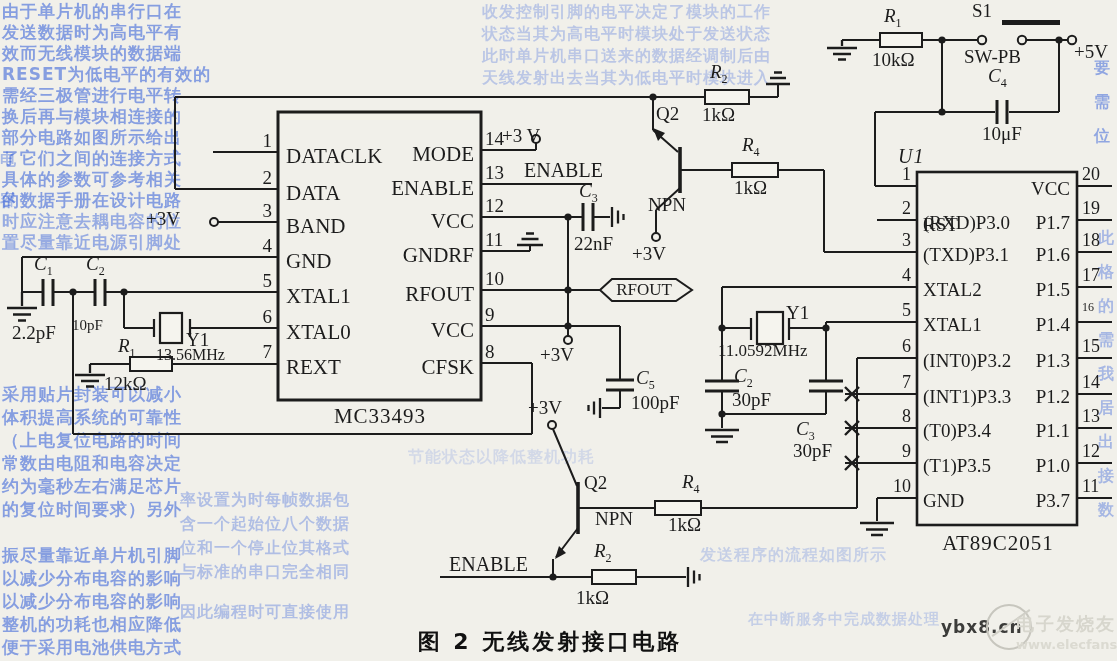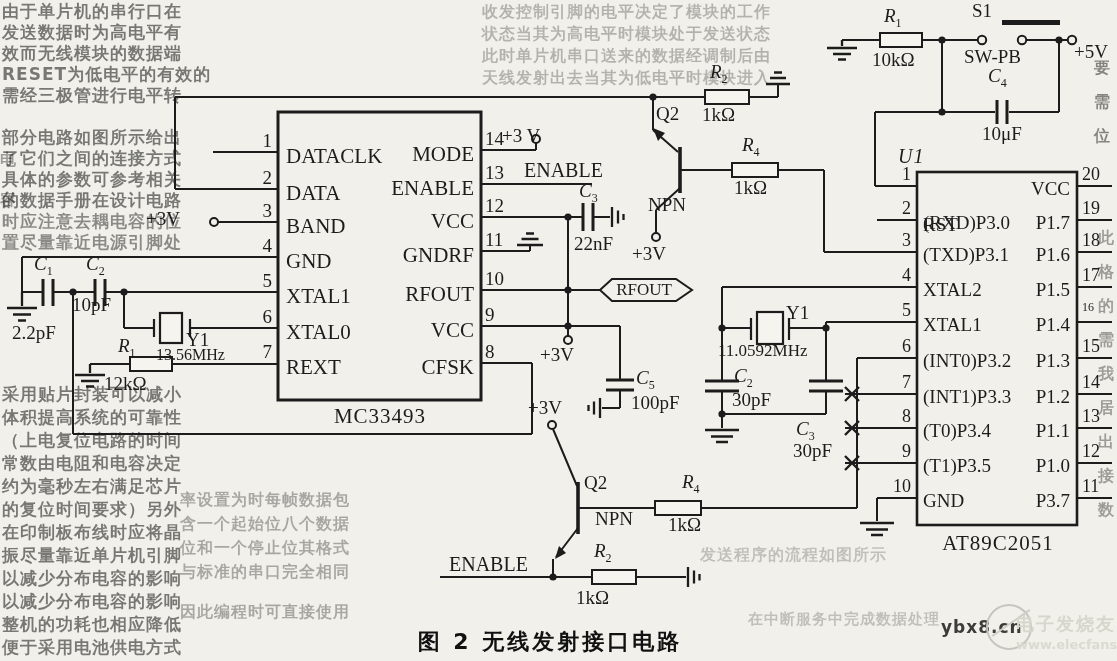--- a/index.html
+++ b/index.html
@@ -2,21 +2,21 @@
 <html><head>
 <meta charset="utf-8">
 <style>
   html,body{margin:0;padding:0;background:#e8e7e2;}
   #root{position:relative;width:1117px;height:661px;background:#f1f0ea;overflow:hidden;
         font-family:"Liberation Serif",serif;color:#1c1c1c;}
   #wires{position:absolute;left:0;top:0;z-index:2;}
   .lbl{position:absolute;white-space:nowrap;z-index:3;font-family:"Liberation Serif",serif;color:#1c1c1c;line-height:1.05;}
   .num{position:absolute;white-space:nowrap;z-index:3;font-family:"Liberation Serif",serif;color:#1c1c1c;}
   .bg{position:absolute;z-index:1;font-family:"DejaVu Sans",sans-serif;font-weight:bold;
-      color:#000000;filter:blur(0.7px);white-space:nowrap;letter-spacing:1px;}
+      color:#1d4ed8;filter:blur(0.7px);white-space:nowrap;letter-spacing:1px;}
   .chipname{position:absolute;z-index:3;font-size:21px;letter-spacing:1px;white-space:nowrap;}
   .caption{position:absolute;left:378px;top:627px;width:344px;text-align:center;z-index:4;
            font-family:"DejaVu Sans",sans-serif;font-weight:bold;font-size:22px;letter-spacing:3px;color:#111;}
   .wm-site{position:absolute;left:941px;top:617px;z-index:4;font-family:"DejaVu Sans",sans-serif;
            font-weight:bold;font-size:17px;color:#3c3c3a;letter-spacing:1px;}
   .wm-circle{position:absolute;left:986px;top:604px;width:42px;height:42px;border:2px solid #c7c6be;
              border-radius:50%;z-index:4;}
   .wm-slash{position:absolute;left:988px;top:622px;width:46px;height:2px;background:#cfceC6;
             transform:rotate(-35deg);z-index:4;}
   .wm-brand{position:absolute;left:1016px;top:612px;z-index:4;font-family:"DejaVu Sans",sans-serif;
@@ -249,21 +249,21 @@
     <div class="lbl" style="left: 734px; top: 178px; font-size: 19px;">1kΩ</div>
     <div class="lbl" style="left: 656px; top: 104px; font-size: 19px;">Q2</div>
     <div class="lbl" style="left: 648px; top: 195px; font-size: 19px;">NPN</div>
     <div class="lbl" style="left: 579px; top: 181px; font-size: 19px;"><i>C</i><sub>3</sub></div>
     <div class="lbl" style="left: 574px; top: 234px; font-size: 19px;">22nF</div>
     <div class="lbl" style="left: 636px; top: 368px; font-size: 19px;"><i>C</i><sub>5</sub></div>
     <div class="lbl" style="left: 631px; top: 393px; font-size: 19px;">100pF</div>
     <div class="lbl" style="left: 34px; top: 254px; font-size: 19px;"><i>C</i><sub>1</sub></div>
     <div class="lbl" style="left: 12px; top: 323px; font-size: 19px; text-align: right;">2.2pF</div>
     <div class="lbl" style="left: 86px; top: 254px; font-size: 19px;"><i>C</i><sub>2</sub></div>
-    <div class="lbl" style="left: 72px; top: 295px; font-size: 19px;">10pF</div>
+    <div class="lbl" style="left: 72px; top: 318px; font-size: 15px;">10pF</div>
     <div class="lbl" style="left: 186px; top: 330px; font-size: 19px;">Y1</div>
     <div class="lbl" style="left: 156px; top: 347px; font-size: 16px;">13.56MHz</div>
     <div class="lbl" style="left: 118px; top: 336px; font-size: 19px;"><i>R</i><sub>1</sub></div>
     <div class="lbl" style="left: 104px; top: 374px; font-size: 19px;">12kΩ</div>
     <div class="lbl" style="left: 786px; top: 303px; font-size: 19px;">Y1</div>
     <div class="lbl" style="left: 718px; top: 342px; font-size: 17px;">11.0592MHz</div>
     <div class="lbl" style="left: 734px; top: 366px; font-size: 19px;"><i>C</i><sub>2</sub></div>
     <div class="lbl" style="left: 732px; top: 390px; font-size: 19px;">30pF</div>
     <div class="lbl" style="left: 796px; top: 419px; font-size: 19px;"><i>C</i><sub>3</sub></div>
     <div class="lbl" style="left: 793px; top: 441px; font-size: 19px;">30pF</div>
@@ -280,42 +280,43 @@
     <div class="lbl" style="left: 540px; top: 345px; font-size: 19px;">+3V</div>
     <div class="lbl" style="left: 604px; top: 281px; font-size: 17px; width: 80px; text-align: center;">RFOUT</div>
     <div class="lbl" style="left: 146px; top: 209px; font-size: 19px;">+3V</div>
     <div class="lbl" style="left: 528px; top: 398px; font-size: 19px;">+3V</div>
     <div class="lbl" style="left: 449px; top: 554px; font-size: 20px;">ENABLE</div>
     <div class="bg" style="left: 2px; top: 0px; font-size: 17px; opacity: 0.5;">由于单片机的串行口在</div>
     <div class="bg" style="left: 2px; top: 21px; font-size: 17px; opacity: 0.5;">发送数据时为高电平有</div>
     <div class="bg" style="left: 2px; top: 42px; font-size: 17px; opacity: 0.5;">效而无线模块的数据端</div>
     <div class="bg" style="left: 2px; top: 63px; font-size: 17px; opacity: 0.5;">RESET为低电平的有效的</div>
     <div class="bg" style="left: 2px; top: 84px; font-size: 17px; opacity: 0.5;">需经三极管进行电平转</div>
+    <div class="bg" style="left: 2px; top: 105px; font-size: 17px; opacity: 0.5;">换后再与模块相连接的</div>
     <div class="bg" style="left: 2px; top: 126px; font-size: 17px; opacity: 0.5;">部分电路如图所示给出</div>
     <div class="bg" style="left: 2px; top: 147px; font-size: 17px; opacity: 0.5;">了它们之间的连接方式</div>
     <div class="bg" style="left: 2px; top: 168px; font-size: 17px; opacity: 0.5;">具体的参数可参考相关</div>
     <div class="bg" style="left: 2px; top: 189px; font-size: 17px; opacity: 0.5;">的数据手册在设计电路</div>
     <div class="bg" style="left: 2px; top: 210px; font-size: 17px; opacity: 0.42;">时应注意去耦电容的位</div>
     <div class="bg" style="left: 2px; top: 231px; font-size: 17px; opacity: 0.42;">置尽量靠近电源引脚处</div>
     <div class="bg" style="left: 2px; top: 383px; font-size: 17px; opacity: 0.5;">采用贴片封装可以减小</div>
     <div class="bg" style="left: 2px; top: 406px; font-size: 17px; opacity: 0.5;">体积提高系统的可靠性</div>
     <div class="bg" style="left: 2px; top: 429px; font-size: 17px; opacity: 0.5;">（上电复位电路的时间</div>
     <div class="bg" style="left: 2px; top: 452px; font-size: 17px; opacity: 0.5;">常数由电阻和电容决定</div>
     <div class="bg" style="left: 2px; top: 475px; font-size: 17px; opacity: 0.5;">约为毫秒左右满足芯片</div>
     <div class="bg" style="left: 2px; top: 498px; font-size: 17px; opacity: 0.5;">的复位时间要求）另外</div>
-    <div class="bg" style="left: 2px; top: 521px; font-size: 17px; opacity: 0.5;">在印制板布线时应将晶</div>
     <div class="bg" style="left: 2px; top: 544px; font-size: 17px; opacity: 0.5;">振尽量靠近单片机引脚</div>
     <div class="bg" style="left: 2px; top: 567px; font-size: 17px; opacity: 0.5;">以减少分布电容的影响</div>
     <div class="bg" style="left: 2px; top: 590px; font-size: 17px; opacity: 0.5;">以减少分布电容的影响</div>
     <div class="bg" style="left: 2px; top: 613px; font-size: 17px; opacity: 0.5;">整机的功耗也相应降低</div>
     <div class="bg" style="left: 2px; top: 636px; font-size: 17px; opacity: 0.5;">便于采用电池供电方式</div>
     <div class="bg" style="left: 482px; top: 2px; font-size: 16px; opacity: 0.25;">收发控制引脚的电平决定了模块的工作</div>
     <div class="bg" style="left: 482px; top: 24px; font-size: 16px; opacity: 0.25;">状态当其为高电平时模块处于发送状态</div>
     <div class="bg" style="left: 482px; top: 46px; font-size: 16px; opacity: 0.25;">此时单片机串口送来的数据经调制后由</div>
     <div class="bg" style="left: 482px; top: 68px; font-size: 16px; opacity: 0.25;">天线发射出去当其为低电平时模块进入</div>
+    <div class="bg" style="left: 408px; top: 447px; font-size: 16px; opacity: 0.14;">节能状态以降低整机功耗</div>
     <div class="bg" style="left: 180px; top: 490px; font-size: 16px; opacity: 0.3;">率设置为时每帧数据包</div>
     <div class="bg" style="left: 180px; top: 514px; font-size: 16px; opacity: 0.3;">含一个起始位八个数据</div>
     <div class="bg" style="left: 180px; top: 538px; font-size: 16px; opacity: 0.3;">位和一个停止位其格式</div>
     <div class="bg" style="left: 180px; top: 562px; font-size: 16px; opacity: 0.3;">与标准的串口完全相同</div>
     <div class="bg" style="left: 180px; top: 602px; font-size: 16px; opacity: 0.3;">因此编程时可直接使用</div>
     <div class="bg" style="left: 700px; top: 545px; font-size: 16px; opacity: 0.2;">发送程序的流程如图所示</div>
     <div class="bg" style="left: 748px; top: 610px; font-size: 15px; opacity: 0.2;">在中断服务中完成数据处理</div>
     <div class="bg" style="left: 1094px; top: 58px; font-size: 16px; opacity: 0.45;">要</div>
     <div class="bg" style="left: 1094px; top: 92px; font-size: 16px; opacity: 0.45;">需</div>
     <div class="bg" style="left: 1094px; top: 126px; font-size: 16px; opacity: 0.45;">位</div>

